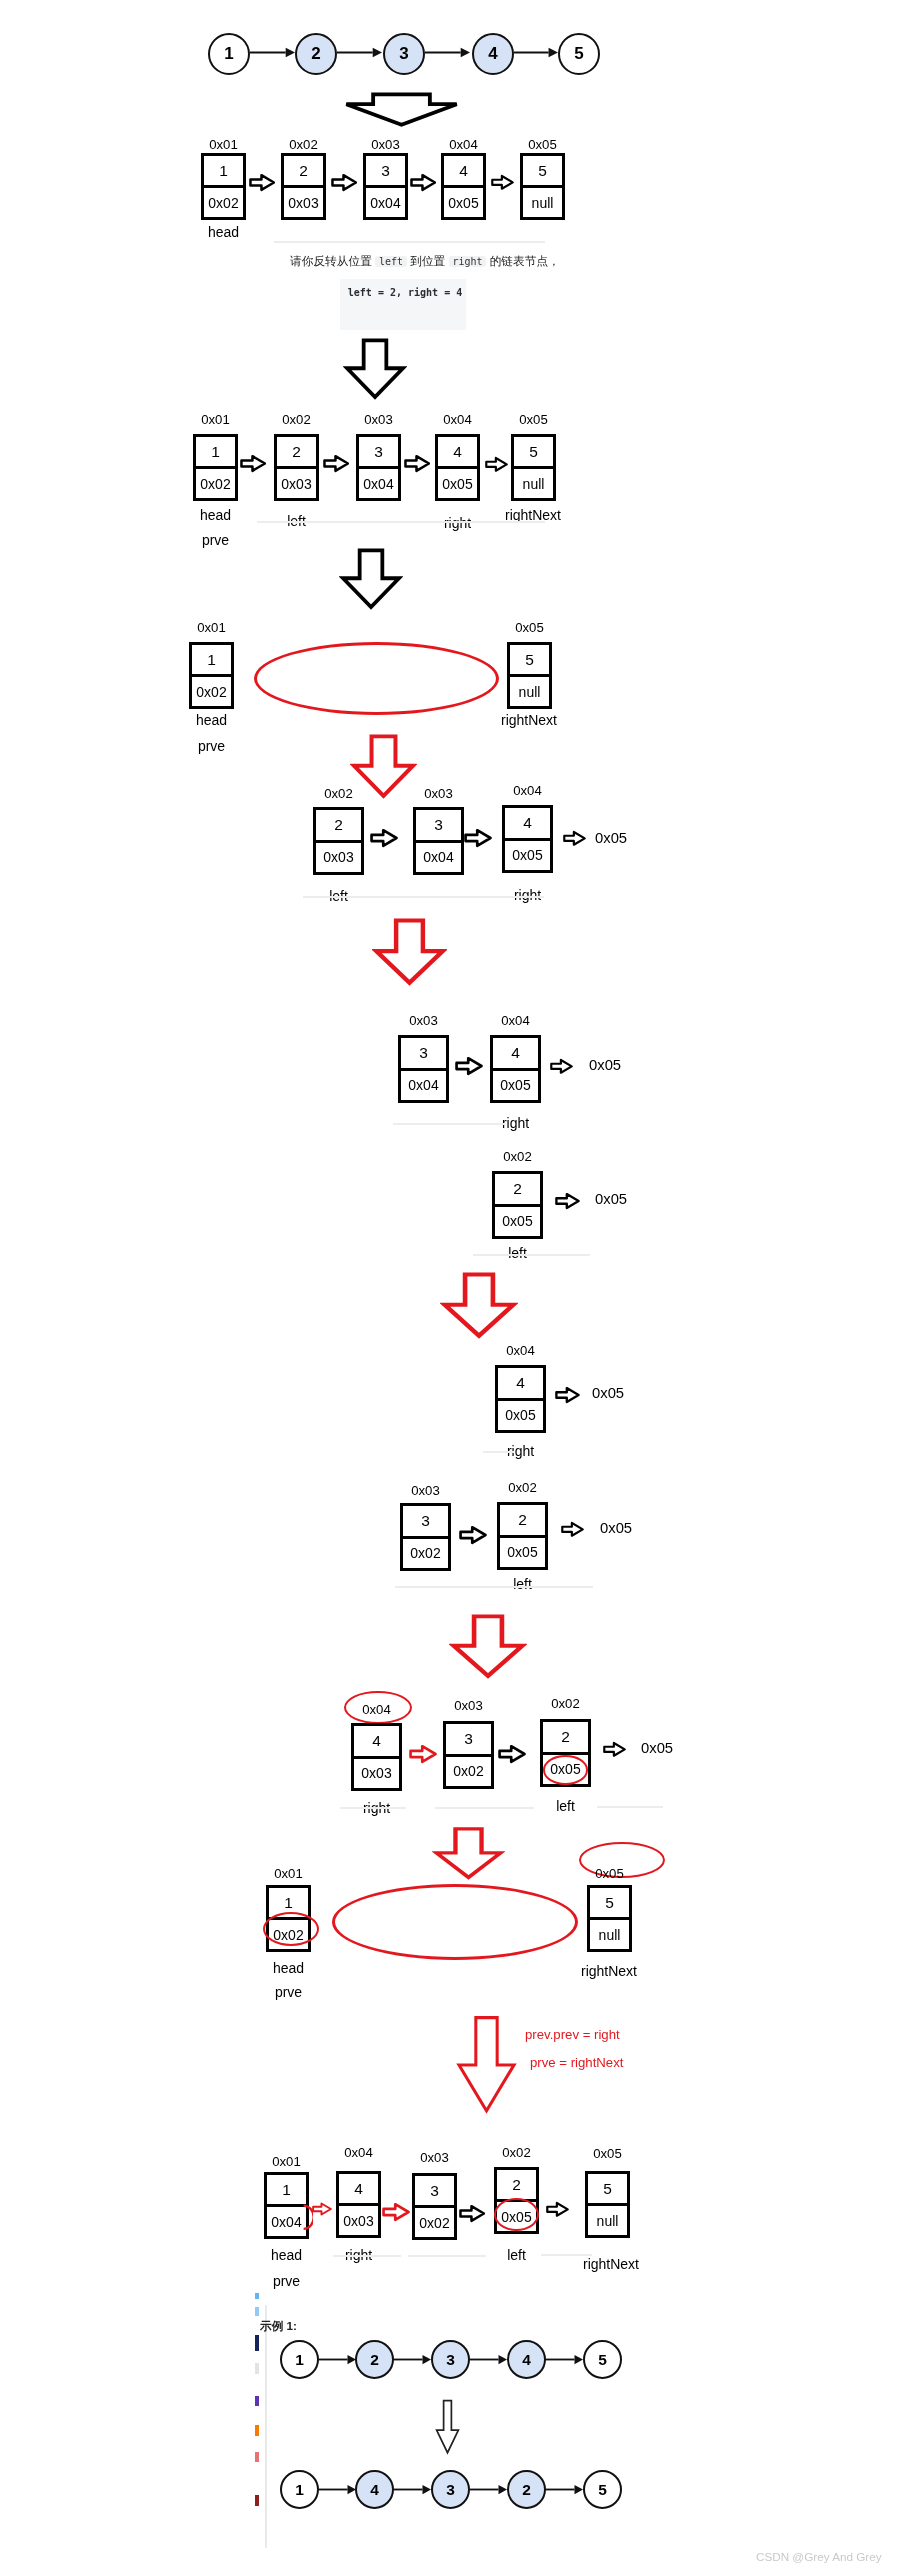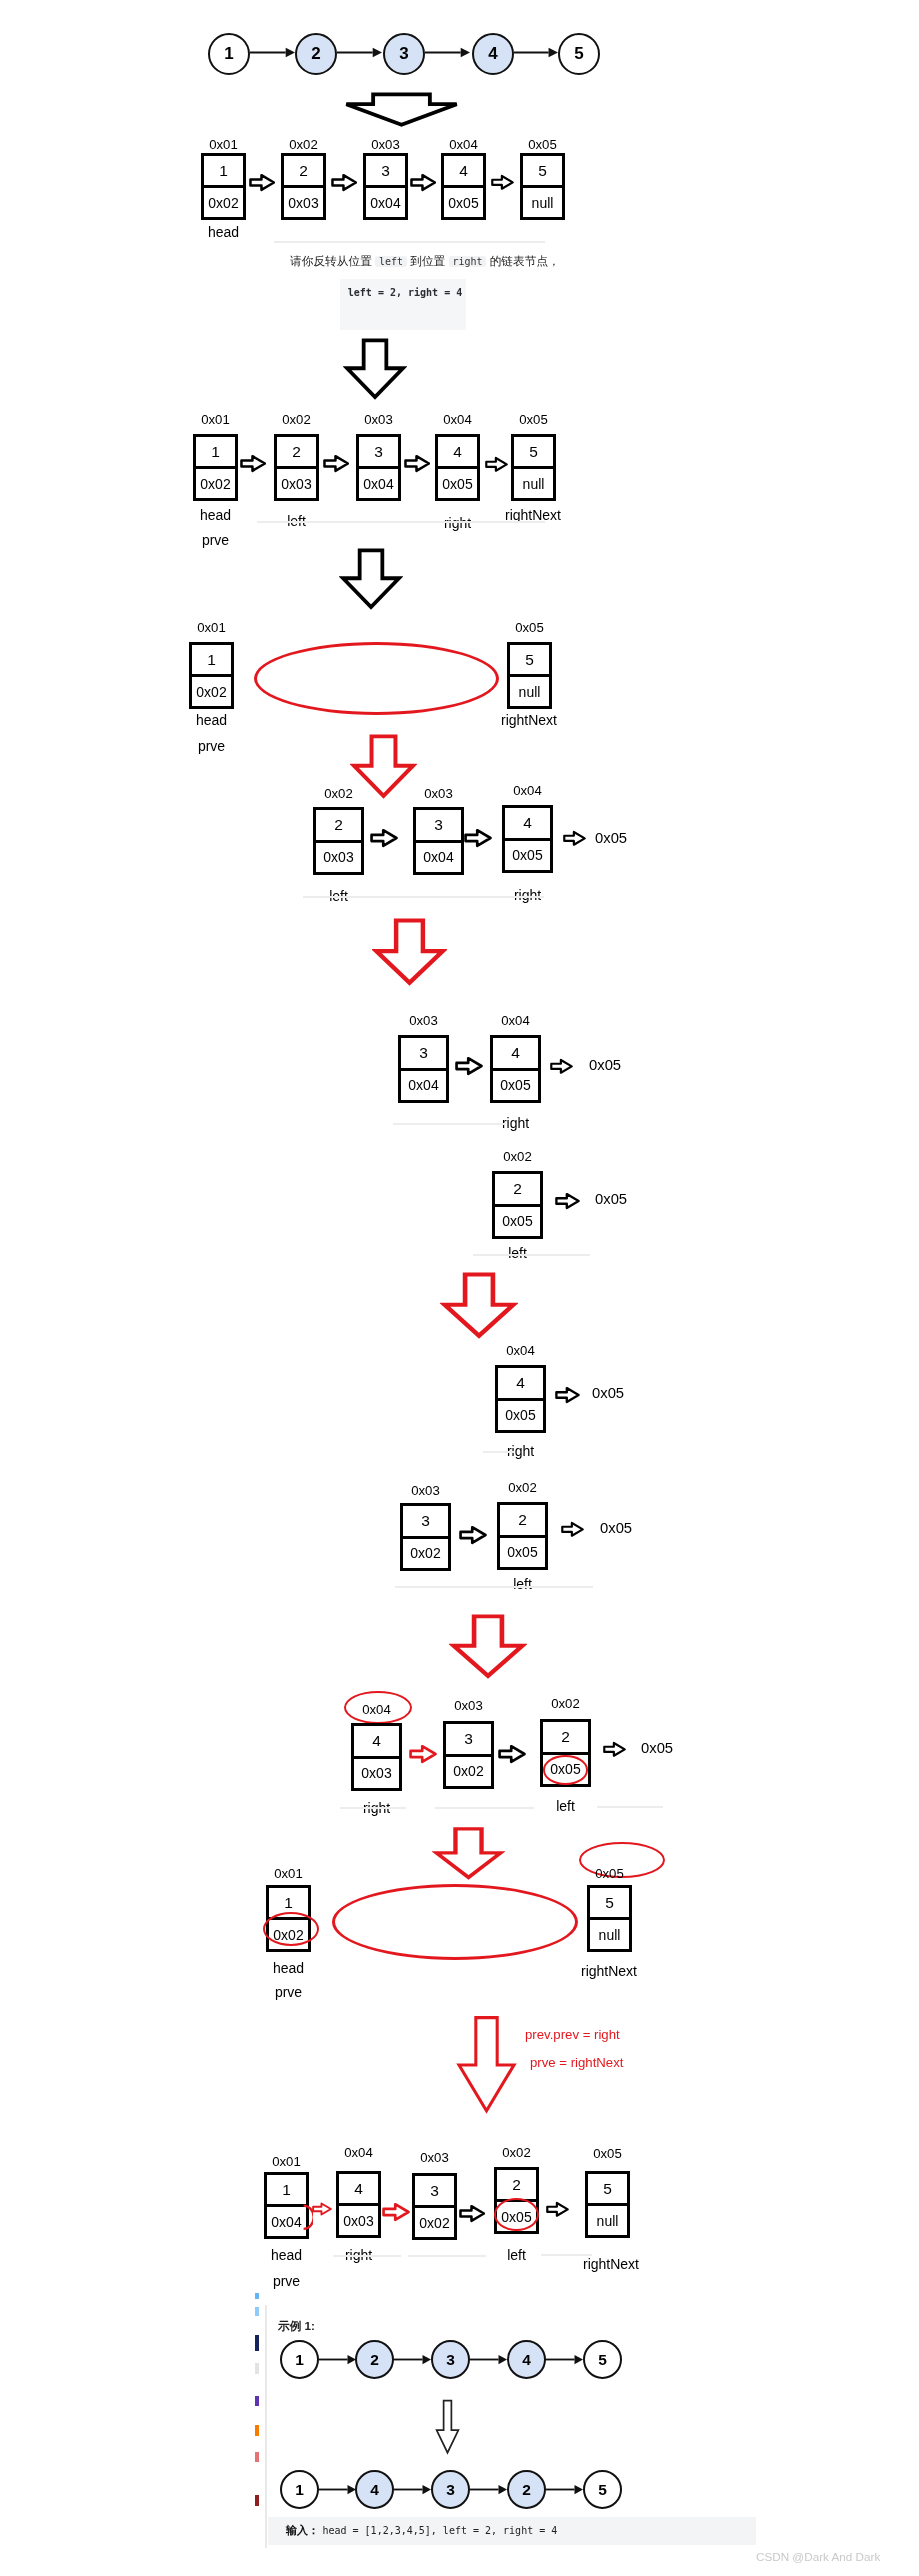--- a/index.html
+++ b/index.html
@@ -423,21 +423,21 @@
 
   <div class="vline" style="left:265px;top:2305px;height:243px"></div>
   <div class="tick" style="left:255px;top:2293px;height:6.2px;background:#64b5f6"></div>
   <div class="tick" style="left:255px;top:2307px;height:9.3px;background:#90caf9"></div>
   <div class="tick" style="left:255px;top:2335px;height:15.5px;background:#16235c"></div>
   <div class="tick" style="left:255px;top:2363px;height:11px;background:#e3e3e3"></div>
   <div class="tick" style="left:255px;top:2396px;height:10px;background:#5e35b1"></div>
   <div class="tick" style="left:255px;top:2425px;height:11px;background:#f57c00"></div>
   <div class="tick" style="left:255px;top:2452px;height:10px;background:#e57373"></div>
   <div class="tick" style="left:255px;top:2495px;height:11px;background:#8e2020"></div>
-  <div class="exheading" style="left:278px;top:2319px">示例 1:</div>
+  <div class="exheading" style="left:260px;top:2319px">示例 1:</div>
 
   <div class="cnode sm" style="left:280px;top:2340px">
       <span>1</span>
     </div>
   <div class="cnode sm blue" style="left:355px;top:2340px">
       <span>2</span>
     </div>
   <div class="cnode sm blue" style="left:431px;top:2340px">
       <span>3</span>
     </div>
@@ -493,20 +493,16 @@
     </svg>
   <svg class="abs larrow" style="left:470px;top:2484px" width="37" height="11" viewBox="0 0 48 14">
       <line x1="0" y1="7" x2="37" y2="7"></line>
       <polygon points="37,1 48,7 37,13"></polygon>
     </svg>
   <svg class="abs larrow" style="left:546px;top:2484px" width="37" height="11" viewBox="0 0 48 14">
       <line x1="0" y1="7" x2="37" y2="7"></line>
       <polygon points="37,1 48,7 37,13"></polygon>
     </svg>
 
-  <div class="inputblock" style="left:268px;top:2517px;width:488px;height:28px;padding:6.2px 0 0 18px;box-sizing:border-box">
-    <span class="inputlabel">输入：</span>
-    <span class="inputval">head = [1,2,3,4,5], left = 2, right = 4</span>
-  </div>
-
-  <div class="watermark" style="left:756px;top:2550px">CSDN @Dark And Dark</div>
+
+  <div class="watermark" style="left:756px;top:2550px">CSDN @Grey And Grey</div>
 </div>
 
 
 </body></html>

